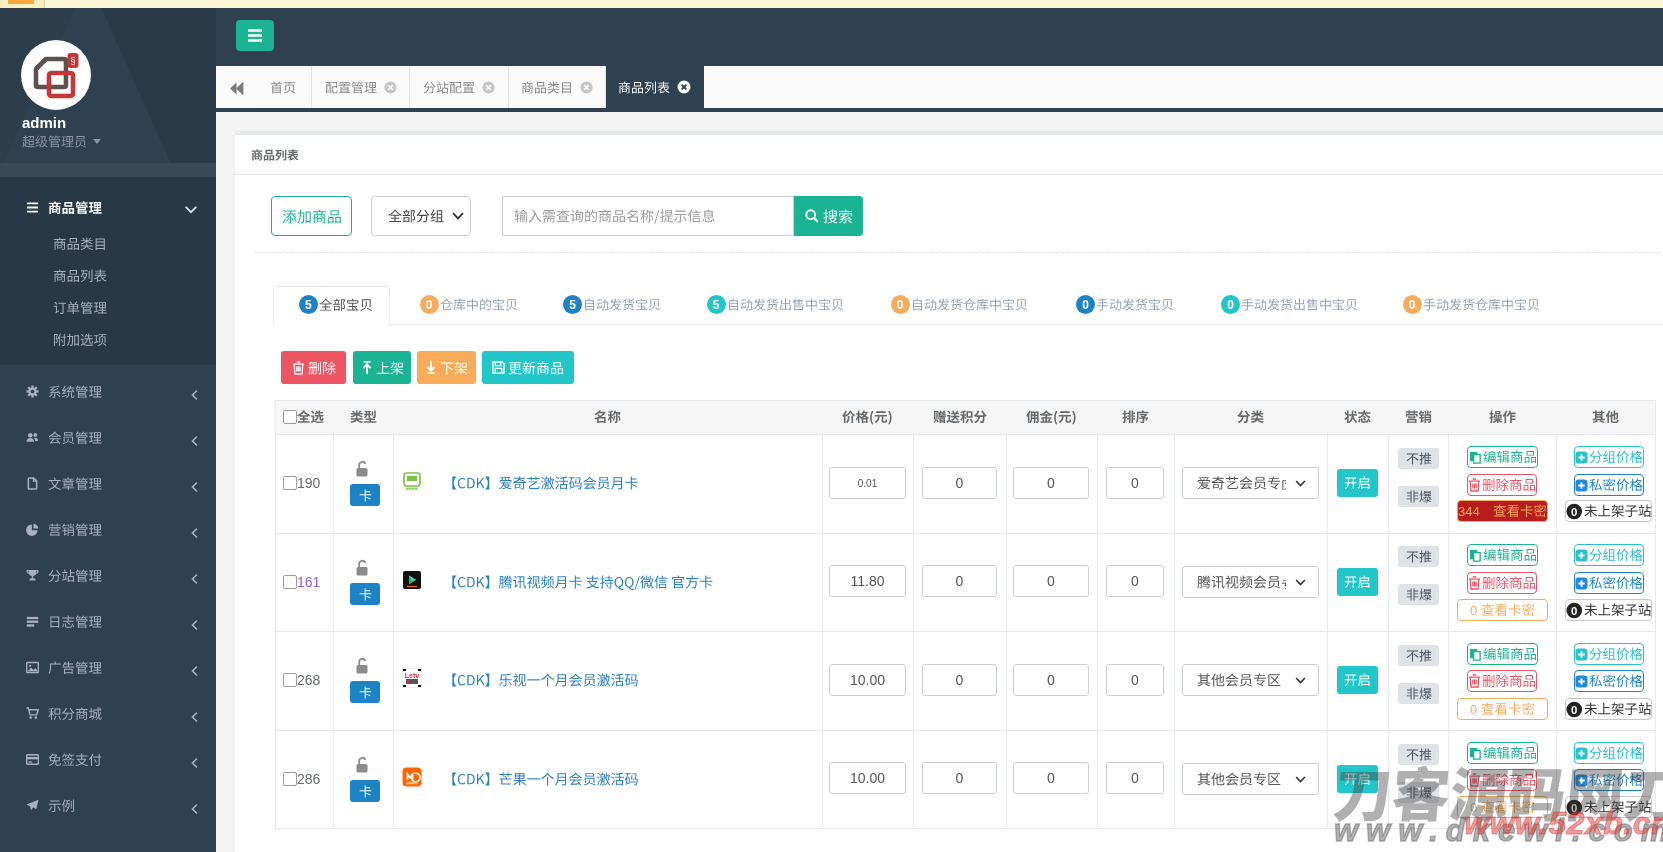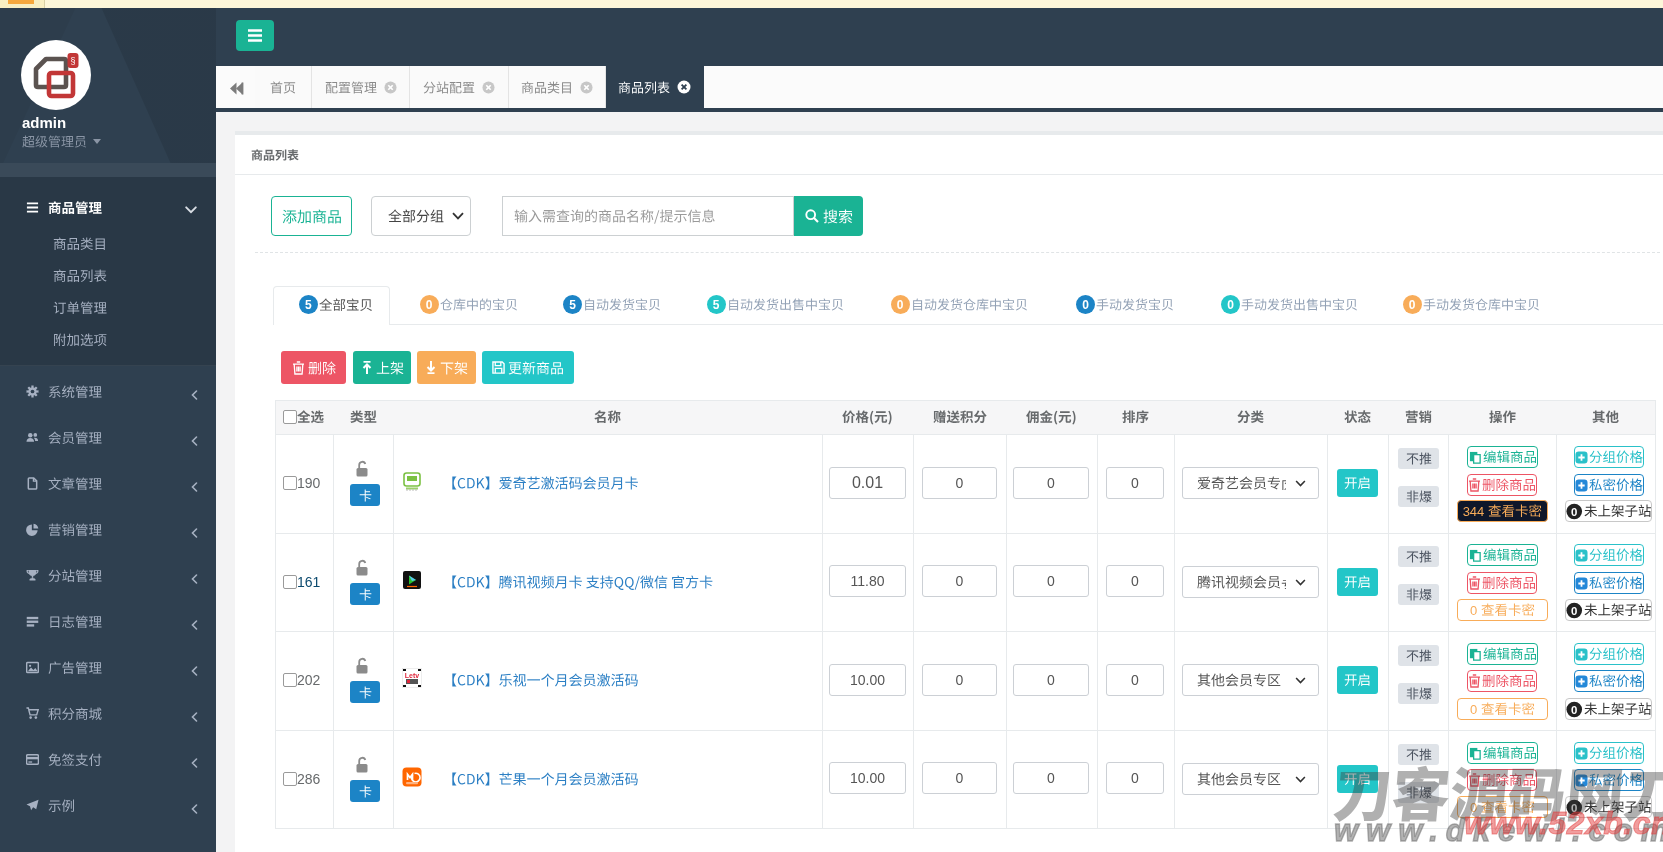--- a/index.html
+++ b/index.html
@@ -847,21 +847,21 @@
       <use href="#r827a" x="5972"></use>
       <use href="#r6fc0" x="6972"></use>
       <use href="#r6d3b" x="7972"></use>
       <use href="#r7801" x="8972"></use>
       <use href="#r4f1a" x="9972"></use>
       <use href="#r5458" x="10972"></use>
       <use href="#r6708" x="11972"></use>
       <use href="#r5361" x="12972"></use>
     </svg>
   </div>
-<div class="abs" style="left:829px;top:467px;width:77px;height:32px;border:1px solid #ccd0d5;border-radius:3px;background:#fff;display:flex;align-items:center;justify-content:center;font-size:16px;color:#555">0.01</div>
+<div class="abs" style="left:829px;top:467px;width:77px;height:32px;border:1px solid #ccd0d5;border-radius:3px;background:#fff;display:flex;align-items:center;justify-content:center;font-size:10px;color:#555">0.01</div>
 <div class="abs" style="left:922px;top:467px;width:75px;height:32px;border:1px solid #ccd0d5;border-radius:3px;background:#fff;display:flex;align-items:center;justify-content:center;font-size:14px;color:#555">0</div>
 <div class="abs" style="left:1013px;top:467px;width:76px;height:32px;border:1px solid #ccd0d5;border-radius:3px;background:#fff;display:flex;align-items:center;justify-content:center;font-size:14px;color:#555">0</div>
 <div class="abs" style="left:1106px;top:467px;width:58px;height:32px;border:1px solid #ccd0d5;border-radius:3px;background:#fff;display:flex;align-items:center;justify-content:center;font-size:14px;color:#555">0</div>
 <div class="abs" style="left:1182px;top:467px;width:137px;height:32px;border:1px solid #ccd0d5;border-radius:3px;background:#fff;display:flex;align-items:center;overflow:hidden">
     <span style="margin-left:14px;display:flex;flex:0 0 auto">
       <svg class="zh " style="width:84.0px;height:14px;" viewBox="0 -880 6000 1000" fill="#555555">
         <use href="#r7231" x="0"></use>
         <use href="#r5947" x="1000"></use>
         <use href="#r827a" x="2000"></use>
         <use href="#r4f1a" x="3000"></use>
@@ -910,21 +910,21 @@
     <svg width="13" height="14" viewBox="0 0 13 14" style="margin-right:1px">
       <path d="M1 3.2h11M4.8 1h3.4M2.2 3.4l.7 9.6h7.2l.7-9.6M4.9 5.5v5M6.5 5.5v5M8.1 5.5v5" fill="none" stroke="#ed5565" stroke-width="1.3"></path>
     </svg>
     <svg class="zh " style="width:54.0px;height:13.5px;" viewBox="0 -880 4000 1000" fill="#ed5565">
       <use href="#r5220" x="0"></use>
       <use href="#r9664" x="1000"></use>
       <use href="#r5546" x="2000"></use>
       <use href="#r54c1" x="3000"></use>
     </svg>
   </div>
-<div class="abs" style="left:1457px;top:500px;width:91px;height:22px;border:1px solid #f8ac59;border-radius:4px;background:#0f172a;display:flex;align-items:center;justify-content:center">
+<div class="abs" style="left:1457px;top:500px;width:91px;height:22px;border:1px solid #f8ac59;border-radius:4px;background:#b91c1c;display:flex;align-items:center;justify-content:space-between">
     <span style="font-size:13px;color:#f8ac59;margin-right:4px">344</span>
     <svg class="zh " style="width:54.0px;height:13.5px;" viewBox="0 -880 4000 1000" fill="#f8ac59">
       <use href="#r67e5" x="0"></use>
       <use href="#r770b" x="1000"></use>
       <use href="#r5361" x="2000"></use>
       <use href="#r5bc6" x="3000"></use>
     </svg>
   </div>
 <div class="abs" style="left:1574px;top:446px;width:70px;height:22px;border:1px solid #2ac1c9;border-radius:4px;background:#fff;display:flex;align-items:center;justify-content:center">
     <svg width="13" height="13" viewBox="0 0 14 14" style="margin-right:1px">
@@ -958,21 +958,21 @@
     <svg class="zh " style="width:67.5px;height:13.5px;" viewBox="0 -880 5000 1000" fill="#333333">
       <use href="#r672a" x="0"></use>
       <use href="#r4e0a" x="1000"></use>
       <use href="#r67b6" x="2000"></use>
       <use href="#r5b50" x="3000"></use>
       <use href="#r7ad9" x="4000"></use>
     </svg>
   </div>
 <div class="abs" style="left:283px;top:574px;height:16px;display:flex;align-items:center">
     <span style="display:inline-block;width:14px;height:14px;border:1px solid #9a9a9a;border-radius:2px;background:#fff"></span>
-    <span style="font-size:14px;color:#0c4a6e">161</span>
+    <span style="font-size:14px;color:#8b5cf6">161</span>
   </div>
 <div class="abs" style="left:354px;top:559px;width:18px;height:18px"><svg width="17" height="17" viewBox="0 0 17 17">
       <rect x="2.5" y="8" width="11" height="8.4" rx="1.5" fill="#8b8b8b"></rect>
       <path d="M5.2 8V4.9a3.1 3.1 0 0 1 6.1-.8" fill="none" stroke="#8b8b8b" stroke-width="1.8"></path>
     </svg></div>
 <div class="abs" style="left:350px;top:583px;width:30px;height:22px;background:#1c84c6;border-radius:3px;display:flex;align-items:center;justify-content:center">
     <svg class="zh " style="width:13.0px;height:13px;" viewBox="0 -880 1000 1000" fill="#ffffff">
       <use href="#r5361" x="0"></use>
     </svg>
   </div>
@@ -1111,21 +1111,21 @@
     <svg class="zh " style="width:67.5px;height:13.5px;" viewBox="0 -880 5000 1000" fill="#333333">
       <use href="#r672a" x="0"></use>
       <use href="#r4e0a" x="1000"></use>
       <use href="#r67b6" x="2000"></use>
       <use href="#r5b50" x="3000"></use>
       <use href="#r7ad9" x="4000"></use>
     </svg>
   </div>
 <div class="abs" style="left:283px;top:672px;height:16px;display:flex;align-items:center">
     <span style="display:inline-block;width:14px;height:14px;border:1px solid #9a9a9a;border-radius:2px;background:#fff"></span>
-    <span style="font-size:14px;color:#676a6c">202</span>
+    <span style="font-size:14px;color:#676a6c">268</span>
   </div>
 <div class="abs" style="left:354px;top:657px;width:18px;height:18px"><svg width="17" height="17" viewBox="0 0 17 17">
       <rect x="2.5" y="8" width="11" height="8.4" rx="1.5" fill="#8b8b8b"></rect>
       <path d="M5.2 8V4.9a3.1 3.1 0 0 1 6.1-.8" fill="none" stroke="#8b8b8b" stroke-width="1.8"></path>
     </svg></div>
 <div class="abs" style="left:350px;top:681px;width:30px;height:22px;background:#1c84c6;border-radius:3px;display:flex;align-items:center;justify-content:center">
     <svg class="zh " style="width:13.0px;height:13px;" viewBox="0 -880 1000 1000" fill="#ffffff">
       <use href="#r5361" x="0"></use>
     </svg>
   </div>

